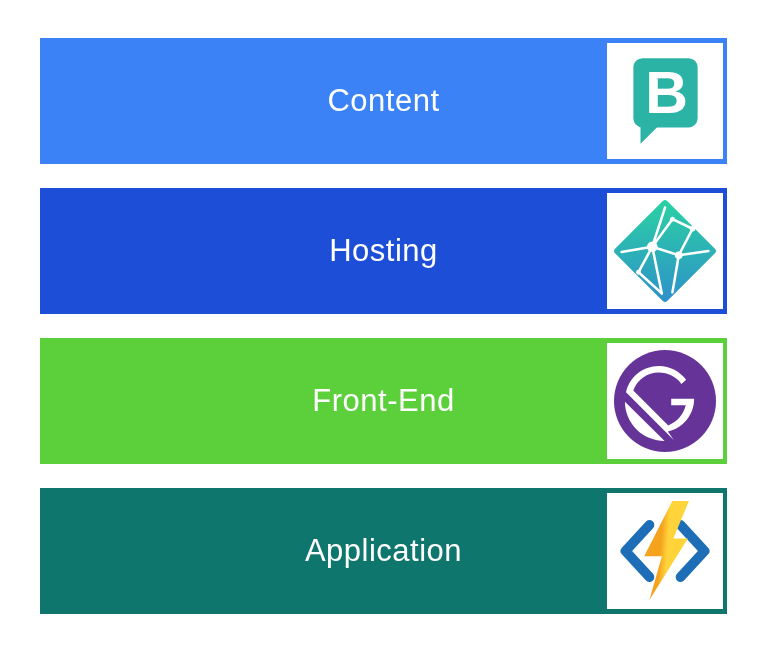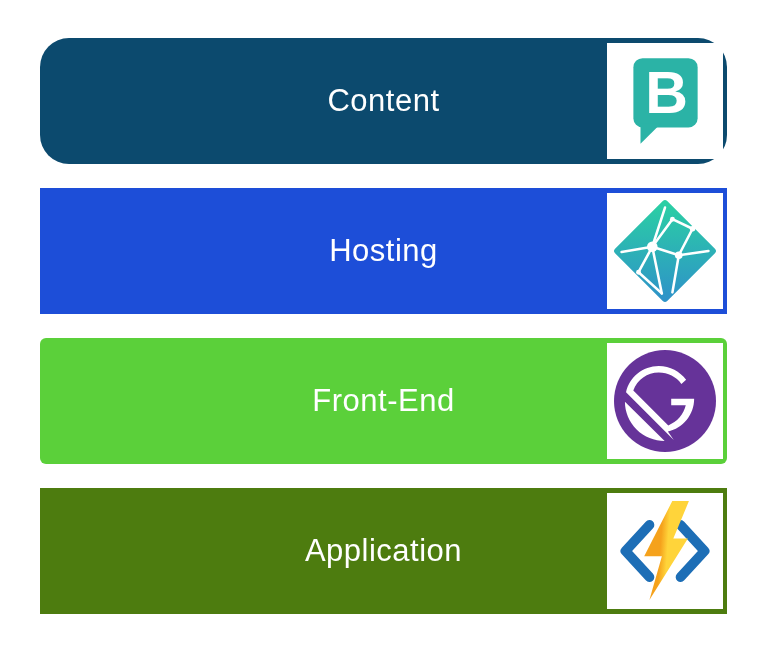--- a/index.html
+++ b/index.html
@@ -31,21 +31,21 @@
     background: #ffffff;
     display: flex; align-items: center; justify-content: center;
   }
   svg { display: block; }
 </style>
 </head>
 <body>
 
 <div class="stack">
 
-  <div class="layer" style="background: #0c4a6e; border-radius: 29px;">
+  <div class="layer" style="background: #3b82f6;">
     <span class="layer-label">Content</span>
     <span class="icon-box">
       <svg width="102" height="102" viewBox="0 0 100 100">
         <rect x="19" y="8" width="63" height="68" rx="9" fill="#2BB3A6"></rect>
         <path d="M26 72 L26 92 L46 72 Z" fill="#2BB3A6"></path>
         <text x="51.5" y="62" font-size="58" font-weight="bold" text-anchor="middle" font-family="Liberation Sans, sans-serif" fill="#ffffff">B</text>
       </svg>
     </span>
   </div>
 
@@ -77,31 +77,31 @@
           <circle cx="38" cy="46" r="5"></circle>
           <circle cx="63" cy="54" r="3.6"></circle>
           <circle cx="76" cy="29" r="2.6"></circle>
           <circle cx="57" cy="20" r="2.3"></circle>
           <circle cx="25" cy="70" r="2.3"></circle>
         </g>
       </svg>
     </span>
   </div>
 
-  <div class="layer" style="background: rgb(91, 208, 58); border-radius: 6px;">
+  <div class="layer" style="background: rgb(91, 208, 58);">
     <span class="layer-label">Front-End</span>
     <span class="icon-box">
       <svg width="102" height="102" viewBox="0 0 28 28">
         <circle cx="14" cy="14" r="14" fill="#663399"></circle>
         <path fill="#ffffff" d="M6.2 21.8C4.1 19.7 3 16.9 3 14.2L13.9 25c-2.8-.1-5.6-1.1-7.7-3.2zm10.2 2.9L3.3 11.6C4.2 7.5 7.9 4.4 12.3 4.4c3.1 0 5.8 1.5 7.5 3.8l-1.3 1.1C17.1 7.4 14.8 6.2 12.3 6.2c-3.2 0-5.9 2-7 4.9l9.6 9.6c2.4-.9 4.2-3 4.8-5.5h-4v-1.8H22c0 4.4-3.1 8.1-7.2 9z"></path>
       </svg>
     </span>
   </div>
 
-  <div class="layer" style="background: #4d7c0f;">
+  <div class="layer" style="background: #0f766e;">
     <span class="layer-label">Application</span>
     <span class="icon-box">
       <svg width="104" height="104" viewBox="0 0 100 100">
         <defs>
           <linearGradient id="boltg" x1="0" y1="0" x2="1" y2="0.15">
             <stop offset="0.42" stop-color="#F5A21C"></stop>
             <stop offset="0.58" stop-color="#FFD43A"></stop>
           </linearGradient>
         </defs>
         <path d="M35 25 L12 50 L35 75" fill="none" stroke-width="9.5" stroke-linecap="round" stroke-linejoin="round" stroke="#1D6EB6"></path>

